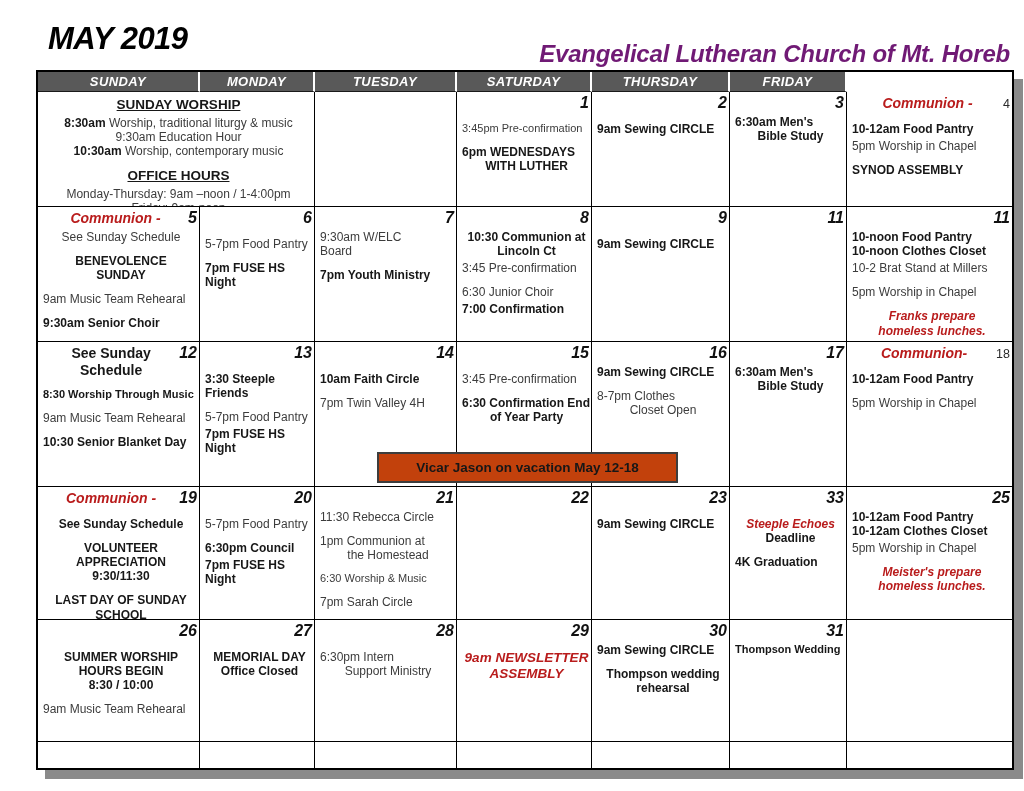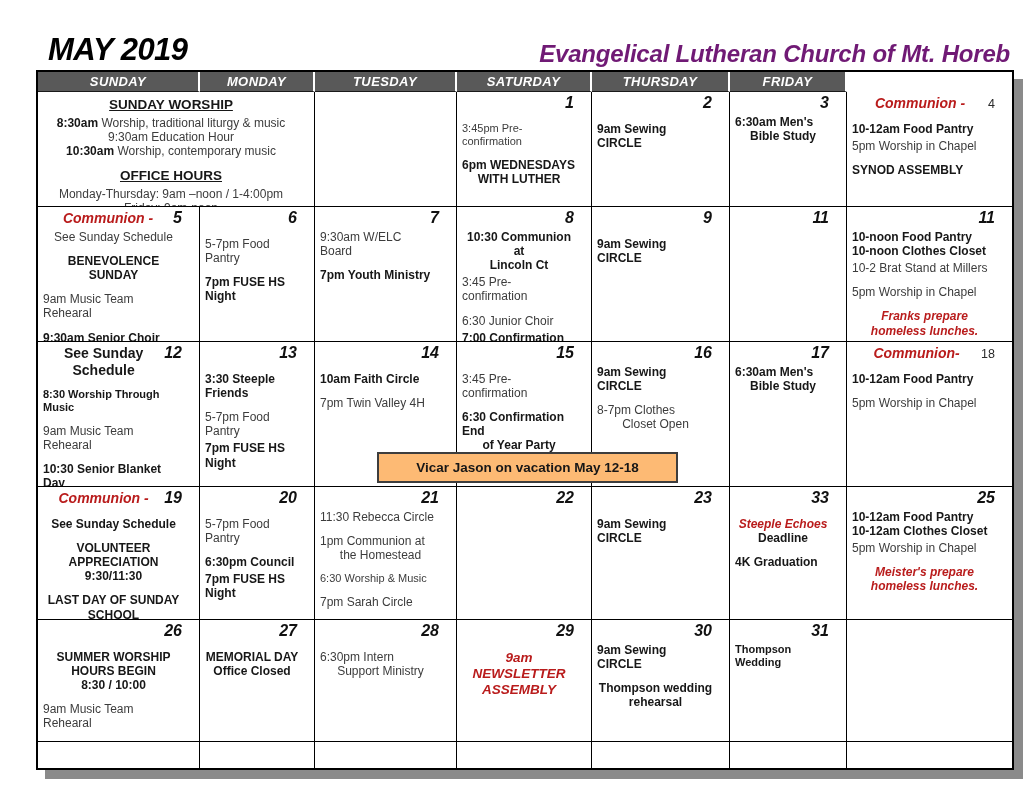--- a/index.html
+++ b/index.html
@@ -1,21 +1,21 @@
 <!DOCTYPE html>
 <html><head>
 <meta charset="utf-8">
 <style>
   html,body { margin:0; padding:0; }
   body {
     width:1024px; height:791px; background:#ffffff; position:relative;
     font-family:"Liberation Sans", sans-serif; color:#222; overflow:hidden;
   }
   .title-left {
-    position:absolute; left:48px; top:32px;
+    position:absolute; left:48px; top:21px;
     font-size:31px; font-weight:bold; font-style:italic; color:#000; letter-spacing:-0.5px;
   }
   .title-right {
     position:absolute; top:40px; right:14px;
     font-size:24px; font-weight:bold; font-style:italic; color:#701a75;
     border-bottom:3px solid #000; padding-bottom:2px; letter-spacing:-0.2px;
   }
   .calendar {
     position:absolute; left:36px; top:70px; width:974px;
     display:grid;
@@ -28,21 +28,21 @@
     background:#595959; color:#fff;
     font-weight:bold; font-style:italic; font-size:13px; letter-spacing:0.4px;
     display:flex; align-items:center; justify-content:center;
     border-right:2px solid #fff; border-bottom:1px solid #1a1a1a;
     box-sizing:border-box;
   }
   .hcell:nth-child(8) { border-right:none; } 
   .cell {
     box-sizing:border-box; overflow:hidden; position:relative;
     border-right:1px solid #000; border-bottom:1px solid #000;
-    padding:2px 15px 2px 5px; font-size:12px; color:#3c3c3c; line-height:1.18;
+    padding:2px 0 2px 5px; font-size:12px; color:#3c3c3c; line-height:1.18;
   }
   .cell.lastcol { border-right:none; }
   .cell.lastrow { border-bottom:none; }
   .cellhead { display:flex; align-items:baseline; margin-top:1px; }
   .ht { flex:1; text-align:center; font-size:14px; }
   .ht-spacer { flex:1; }
   .daynum {
     font-size:16px; font-weight:bold; font-style:italic; color:#111;
     padding-right:2px; line-height:1.05;
   }
@@ -52,21 +52,21 @@
   .line.tight { margin-top:0; }
   .line.c { text-align:center; }
   .line.u { text-decoration:underline; }
   .b  { font-weight:bold; color:#171717; }
   .bi { font-weight:bold; font-style:italic; color:#b91c1c; }
   .sz-s { font-size:11px; }
   .sz-l { font-size:13.5px; }
   .line b { color:#171717; }
   .banner {
     position:absolute; left:339px; top:380px; width:297px; height:27px;
-    background:#fdba74; border:2px solid #3d3d3d; z-index:3;
+    background:#c2410c; border:2px solid #3d3d3d; z-index:3;
     display:flex; align-items:center; justify-content:center;
     font-weight:bold; font-size:13.5px; color:#171717;
   }
 </style>
 </head>
 <body>
 
 <div class="title-left">MAY 2019</div>
 <div class="title-right">Evangelical Lutheran Church of Mt. Horeb</div>
 

